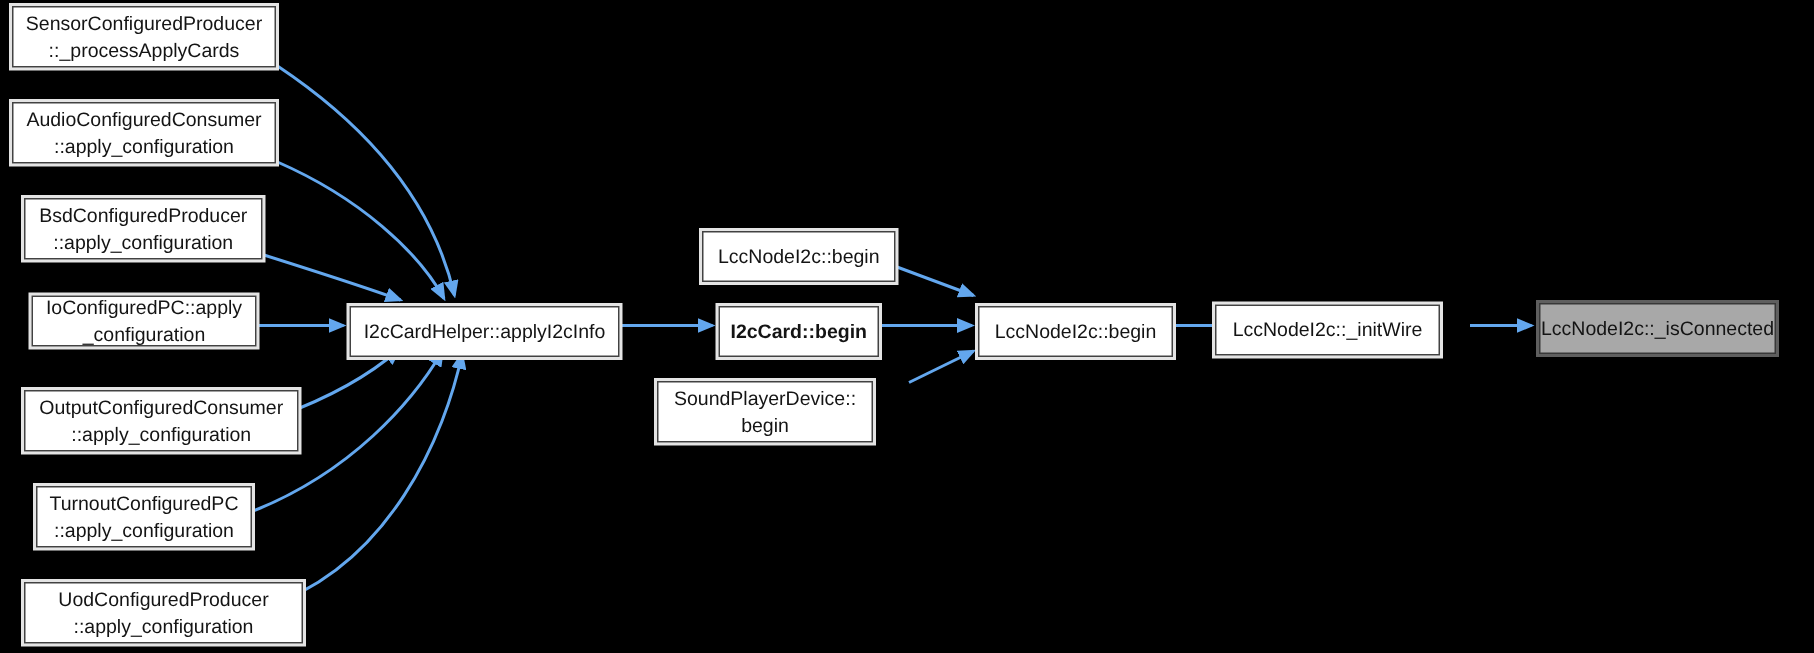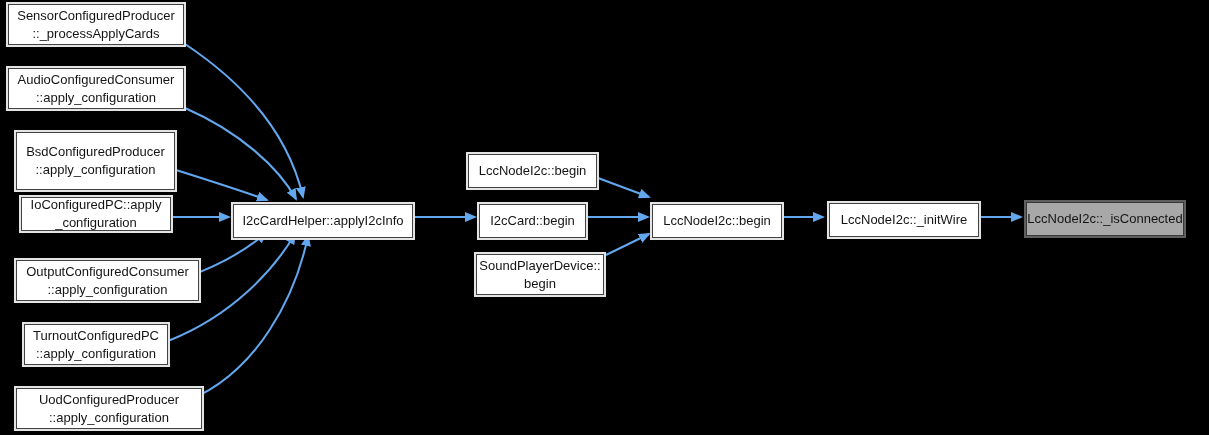--- a/index.html
+++ b/index.html
@@ -76,43 +76,43 @@
     <path class="edge" marker-end="url(#arrow)" d="M 783,217 L 823,217"></path>
     <path class="edge" marker-end="url(#arrow)" d="M 980,217 L 1021,217"></path>
   </svg>
 
   <div class="node" style="left:8px;   top:4px;   width:176px; height:41px;">SensorConfiguredProducer
 ::_processApplyCards</div>
 
   <div class="node" style="left:8px;   top:68px;  width:176px; height:41px;">AudioConfiguredConsumer
 ::apply_configuration</div>
 
-  <div class="node" style="left:16px;  top:132px; width:159px; height:58px;">BsdConfiguredProducer
+  <div class="node" style="left:16px;  top:132px; width:159px; height:41px;">BsdConfiguredProducer
 ::apply_configuration</div>
 
   <div class="node" style="left:21px;  top:197px; width:150px; height:23px;">IoConfiguredPC::apply
 _configuration</div>
 
   <div class="node" style="left:16px;   top:260px; width:183px; height:41px;">OutputConfiguredConsumer
 ::apply_configuration</div>
 
   <div class="node" style="left:24px;  top:324px; width:144px; height:41px;">TurnoutConfiguredPC
 ::apply_configuration</div>
 
   <div class="node" style="left:16px;  top:388px; width:186px; height:41px;">UodConfiguredProducer
 ::apply_configuration</div>
 
   <div class="node" style="left:233px; top:204px; width:180px; height:26px;">I2cCardHelper::applyI2cInfo</div>
 
   <div class="node" style="left:468px; top:154px; width:129px; height:26px;">LccNodeI2c::begin</div>
 
-  <div class="node" style="left:479px; top:204px; width:107px; height:26px;">I2cCard::begin</div>
+  <div class="node" style="left:479px; top:204px; width:107px; height:26px;font-weight:bold;">I2cCard::begin</div>
 
-  <div class="node" style="left:476px; top:254px; width:128px; height:41px;">SoundPlayerDevice::
+  <div class="node" style="left:438px; top:254px; width:144px; height:41px;">SoundPlayerDevice::
 begin</div>
 
   <div class="node" style="left:652px; top:204px; width:130px; height:26px;">LccNodeI2c::begin</div>
 
-  <div class="node" style="left:829px; top:203px; width:150px; height:27px;">LccNodeI2c::_initWire</div>
+  <div class="node" style="left:810px; top:203px; width:150px; height:27px;">LccNodeI2c::_initWire</div>
 
   <div class="node node--current" style="left:1026px; top:202px; width:158px; height:27px;">LccNodeI2c::_isConnected</div>
 
 </div>
 
 </body></html>

